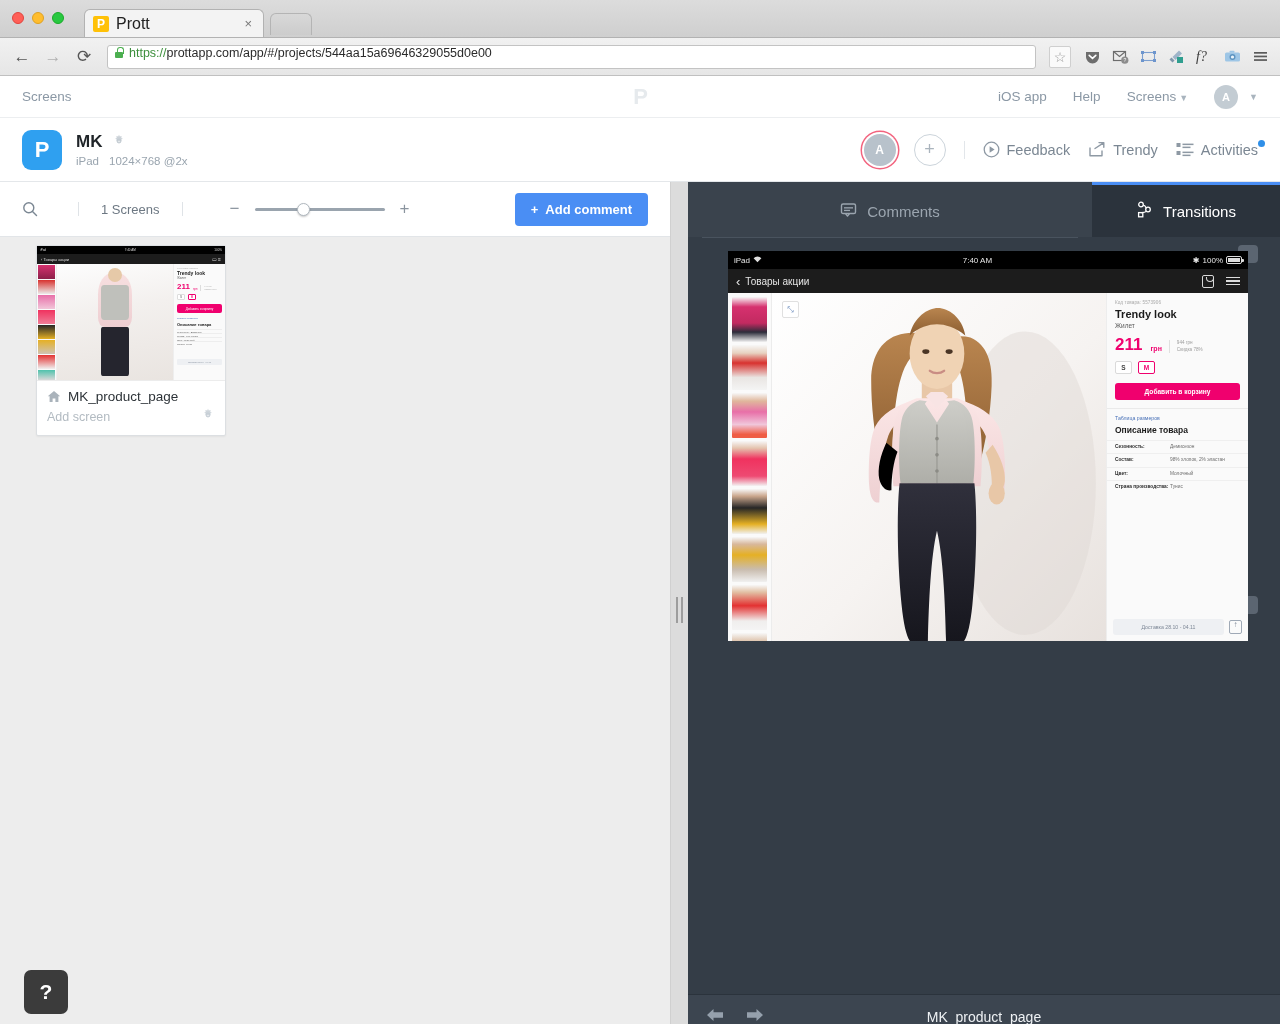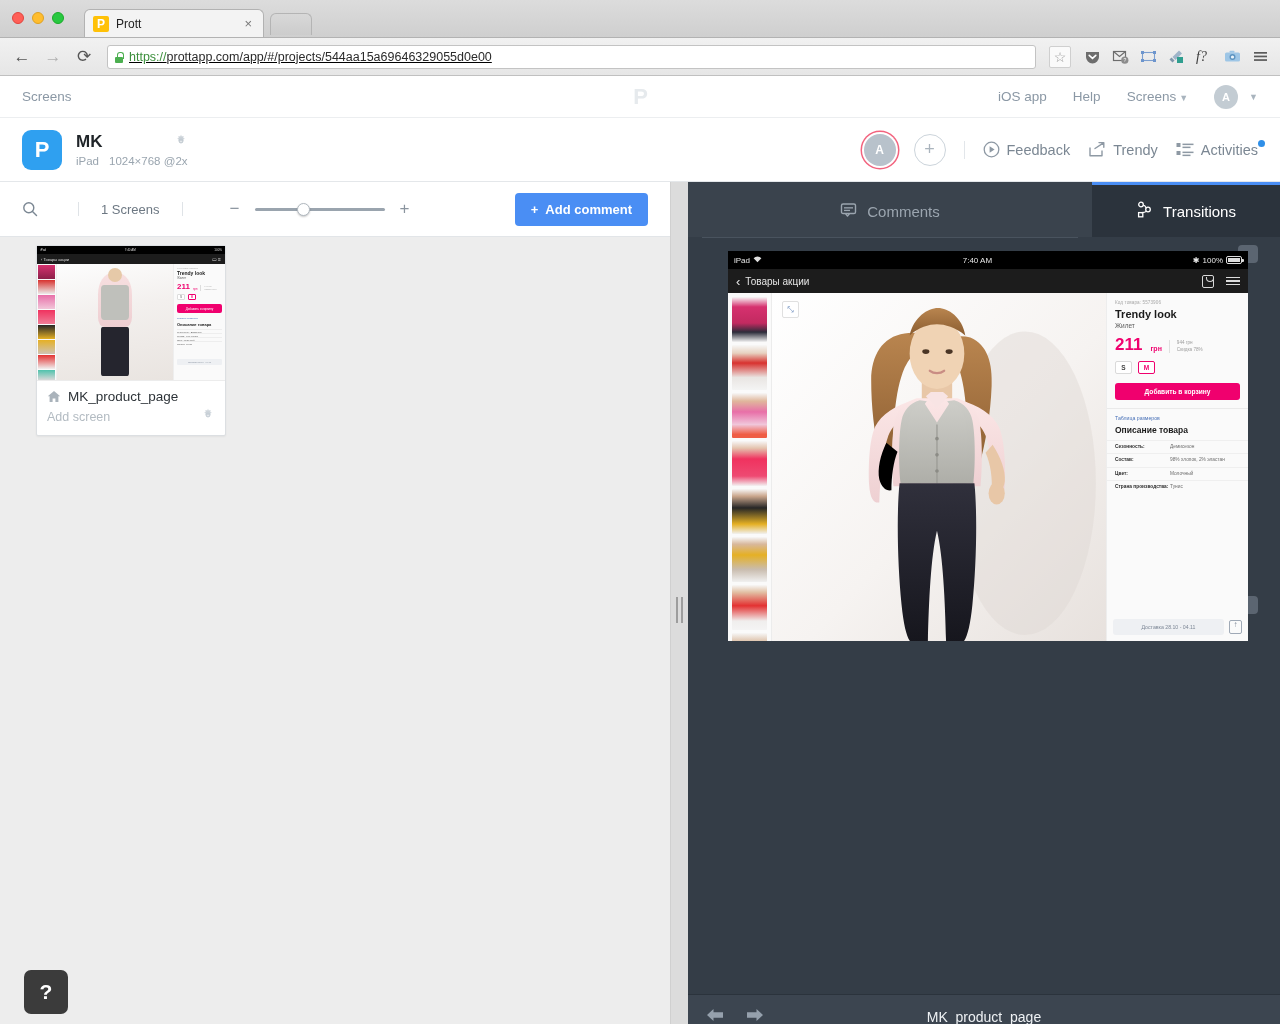--- a/index.html
+++ b/index.html
@@ -43,21 +43,21 @@
   .tab-favicon {
     width: 16px; height: 16px;
     background: #ffc107;
     border-radius: 2px;
     color: #fff;
     font-size: 12px; font-weight: bold;
     display: flex; align-items: center; justify-content: center;
     margin-right: 7px;
     line-height: 1;
   }
-  .tab-title { font-size: 12px; color: #222; flex: 1; }
+  .tab-title { font-size: 16px; color: #222; flex: 1; }
   .tab-close { font-size: 13px; color: #777; padding: 0 3px; }
   .tab-new {
     position: absolute;
     left: 270px; bottom: 2px;
     width: 42px; height: 22px;
     background: linear-gradient(#d8d8d8, #cccccc);
     border: 1px solid #b4b4b4;
     border-bottom: none;
     border-radius: 6px 6px 0 0;
   }
@@ -75,25 +75,24 @@
     display: flex; align-items: center; justify-content: center;
     color: #555; font-size: 17px;
   }
   .nav-btn.dim { color: #b0b0b0; }
   .urlbar {
     flex: 1;
     height: 24px;
     background: #ffffff;
     border: 1px solid #c3c3c3;
     border-radius: 3px;
-    display: flex; align-items: center;
+    display: flex; 
     padding: 0 6px;
     margin: 0 4px;
     gap: 5px;
-    text-decoration: underline;
   }
   .lock-icon {
     width: 10px; height: 12px;
     position: relative;
     flex: 0 0 auto;
   }
   .lock-icon::before {
     content: "";
     position: absolute; left: 1px; bottom: 0;
     width: 8px; height: 6px;
@@ -171,21 +170,21 @@
   .project-icon {
     width: 40px; height: 40px;
     background: #2fa0f0;
     border-radius: 9px;
     color: #fff;
     display: flex; align-items: center; justify-content: center;
     font-size: 22px; font-weight: bold;
     margin-right: 14px;
   }
   .project-meta { display: flex; flex-direction: column; gap: 3px; }
-  .project-name-row { display: flex; align-items: center; gap: 10px; justify-content: space-between; }
+  .project-name-row { display: flex; align-items: center; gap: 10px; }
   .project-name { font-size: 17px; font-weight: bold; color: #1f2428; }
   .gear { color: #c2cad1; font-size: 14px; }
   .project-sub { font-size: 11.5px; color: #9aa5af; display: flex; gap: 10px; }
 
   .project-actions {
     margin-left: auto;
     display: flex; align-items: center;
     gap: 18px;
   }
   .avatar-ring {

